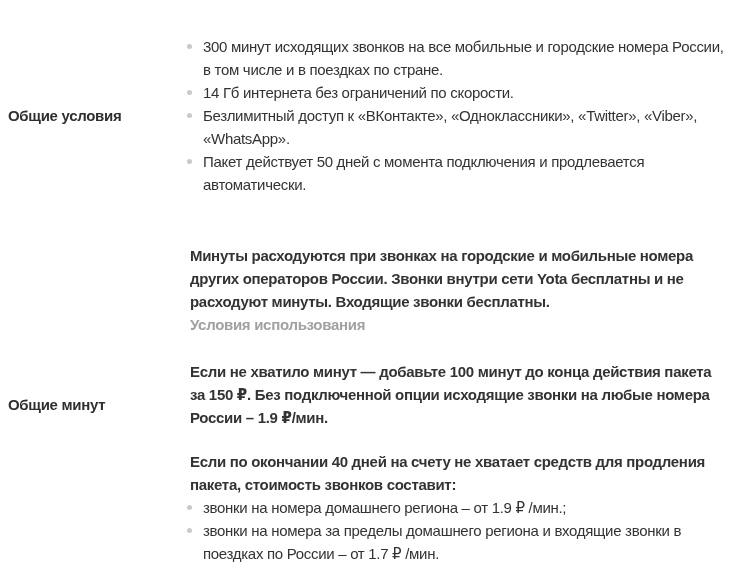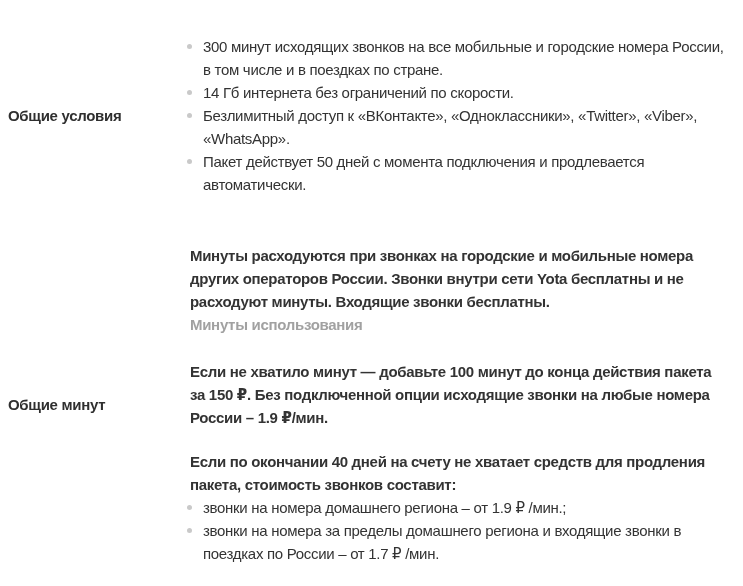--- a/index.html
+++ b/index.html
@@ -97,21 +97,21 @@
         </li>
       </ul>
     </div>
   </div>
 
   <div class="section-row">
     <div class="section-label">Общие минут</div>
     <div class="section-content">
       <p>Минуты расходуются при звонках на городские и мобильные номера других операторов России. Звонки внутри сети Yota бесплатны и не расходуют минуты. Входящие звонки бесплатны.</p>
 
-      <p class="subheading">Минуты использования</p>
+      <p class="subheading">Условия использования</p>
 
       <p class="para-add-minutes">Если не хватило минут — добавьте 100 минут до конца действия пакета за 150 ₽. Без подключенной опции исходящие звонки на любые номера России – 1.9 ₽/мин.</p>
 
       <p class="para-expiry">Если по окончании 40 дней на счету не хватает средств для продления пакета, стоимость звонков составит:</p>
 
       <ul class="dot-list">
         <li>
           <span class="dot"></span>
           <span>звонки на номера домашнего региона – от 1.9 ₽ /мин.;</span>
         </li>

